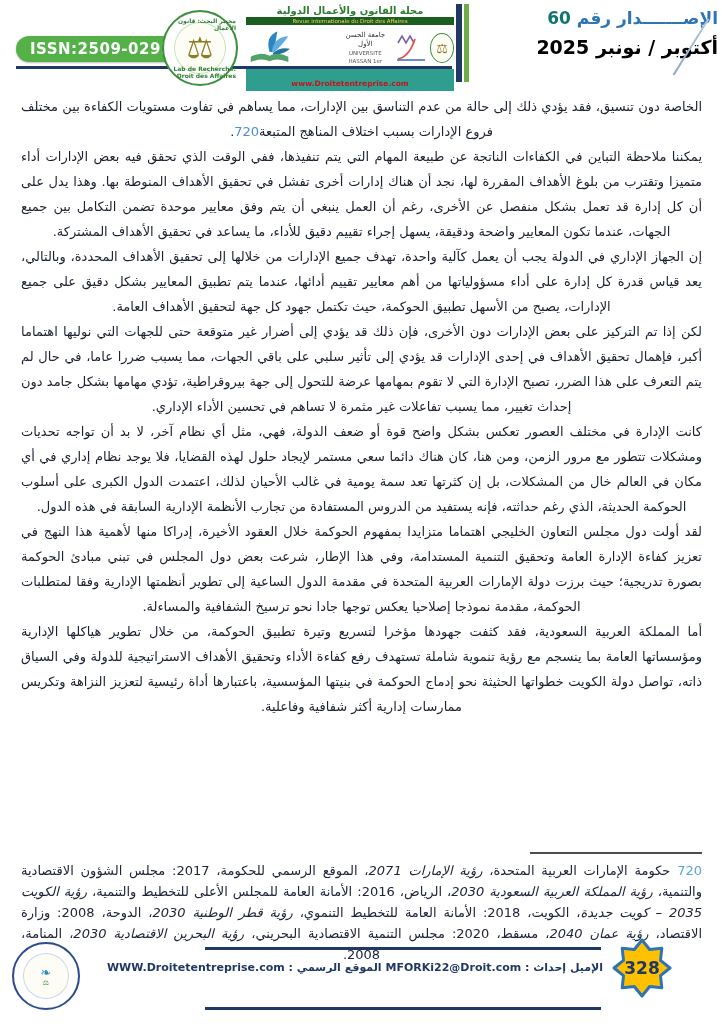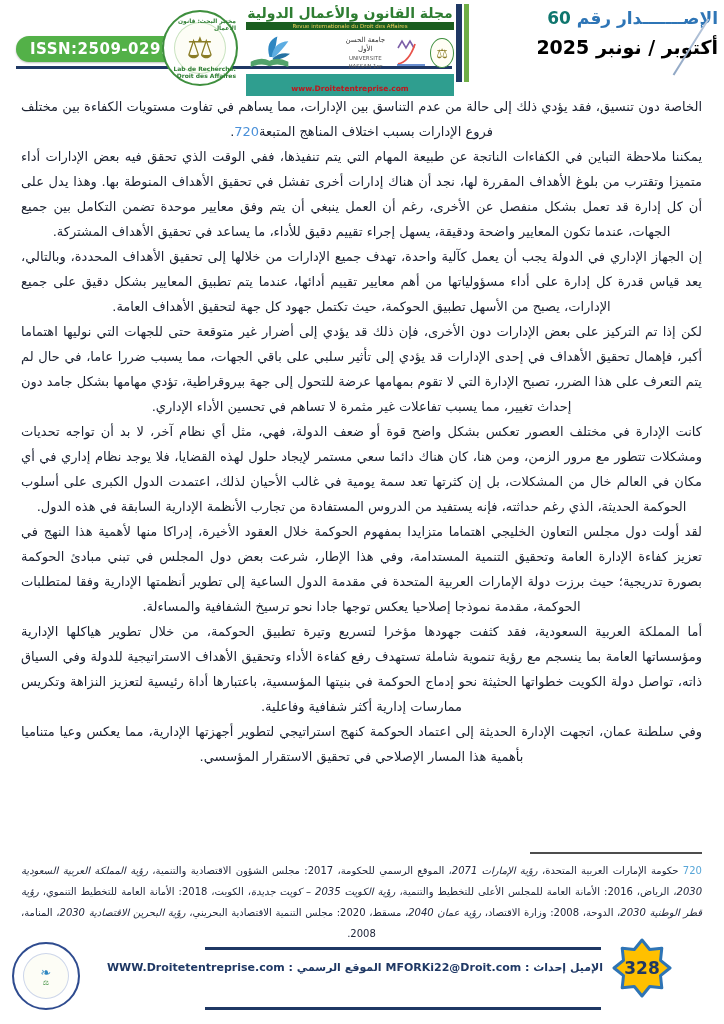--- a/index.html
+++ b/index.html
@@ -23,21 +23,21 @@
   }
   .seal {
     position:absolute; border-radius:50%; background:#fdfdf6;
     display:flex; align-items:center; justify-content:center; flex-direction:column;
   }
   .seal-lab { left:162px; top:10px; width:76px; height:76px; border:2px solid #3e8f3e; box-shadow:inset 0 0 0 10px #ffffff, inset 0 0 0 11px #c9e3c0; }
   .seal-lab .scales { font-size:30px; color:#8a7c26; line-height:1; }
   .seal-lab .ring-txt { position:absolute; top:5px; font-size:6px; color:#2e7d32; font-weight:bold; }
   .seal-lab .ring-txt.btm { top:auto; bottom:5px; color:#2e7d32; }
   .banner { position:absolute; left:246px; top:5px; width:208px; height:80px; }
-  .banner .title { color:#2e7d32; font-weight:bold; font-size:14px; text-align:center; white-space:nowrap; }
+  .banner .title { color:#2e7d32; font-weight:bold; font-size:10px; text-align:center; white-space:nowrap; }
   .banner .subband { margin-top:1px; background:#1b5e20; color:#f4d35e; font-size:5.5px; text-align:center; padding:1px 0; direction:ltr; }
   .banner .mid { display:flex; align-items:center; gap:3px; height:46px; }
   .banner .mini-seal { position:relative; width:30px; height:30px; border-radius:50%; border:1.5px solid #3e8f3e; background:#fffef5; display:flex; align-items:center; justify-content:center; }
   .banner .mini-seal span { font-size:13px; color:#8a7c26; }
   .banner .chart-box { width:34px; height:34px; display:flex; align-items:center; justify-content:center; }
   .banner .univ { font-size:5.5px; color:#555; text-align:center; line-height:1.4;margin-left:44px; }
   .banner .univ .u1 { color:#333; font-size:7px; }
   .banner .webband { background:#2f9e8f; padding:1.5px 0; text-align:center; margin-top:-2px; }
   .banner .webband span { color:#c0171d; font-size:7.5px; font-weight:bold; direction:ltr; display:inline-block; }
   .vbar { position:absolute; top:4px; height:78px; }
@@ -57,21 +57,21 @@
     overflow:hidden;
     color:#1b2130; font-size:13px; line-height:25px;
     text-align:justify; text-align-last:center; -moz-text-align-last:center;
   }
   .body-text p { margin:0; }
   .fn-ref-inline { color:#4a90d9; }
   
   .fn-sep { position:absolute; top:852px; right:22px; width:172px; height:2px; background:#4d4d4d; }
   .footnote {
     position:absolute; top:860px; right:22px; width:681px;
-    color:#20263a; font-size:10px; line-height:21px;
+    color:#20263a; font-size:13px; line-height:21px;
     text-align:justify; text-align-last:center; -moz-text-align-last:center;
   }
   .footnote .fn-num { color:#58a6d8; }
   .footnote .it { font-style:italic; }
   
   .footer-rule { position:absolute; left:205px; width:396px; height:3px; background:#1f3864; }
   .footer-rule.top { top:947px; }
   .footer-rule.bottom { top:1007px; }
   .footer-text {
     position:absolute; top:956px; left:95px; width:520px; text-align:center;
@@ -142,21 +142,20 @@
   <div class="slash"></div>
 
   <div class="body-text">
     <p><span>الخاصة دون تنسيق، فقد يؤدي ذلك إلى حالة من عدم التناسق بين الإدارات، مما يساهم في تفاوت مستويات الكفاءة بين مختلف فروع الإدارات بسبب اختلاف المناهج المتبعة</span><span class="fn-ref-inline">720</span><span>.</span></p>
     <p>يمكننا ملاحظة التباين في الكفاءات الناتجة عن طبيعة المهام التي يتم تنفيذها، ففي الوقت الذي تحقق فيه بعض الإدارات أداء متميزا وتقترب من بلوغ الأهداف المقررة لها، نجد أن هناك إدارات أخرى تفشل في تحقيق الأهداف المنوطة بها. وهذا يدل على أن كل إدارة قد تعمل بشكل منفصل عن الأخرى، رغم أن العمل ينبغي أن يتم وفق معايير موحدة تضمن التكامل بين جميع الجهات، عندما تكون المعايير واضحة ودقيقة، يسهل إجراء تقييم دقيق للأداء، ما يساعد في تحقيق الأهداف المشتركة.</p>
     <p>إن الجهاز الإداري في الدولة يجب أن يعمل كآلية واحدة، تهدف جميع الإدارات من خلالها إلى تحقيق الأهداف المحددة، وبالتالي، يعد قياس قدرة كل إدارة على أداء مسؤولياتها من أهم معايير تقييم أدائها، عندما يتم تطبيق المعايير بشكل دقيق على جميع الإدارات، يصبح من الأسهل تطبيق الحوكمة، حيث تكتمل جهود كل جهة لتحقيق الأهداف العامة.</p>
     <p>لكن إذا تم التركيز على بعض الإدارات دون الأخرى، فإن ذلك قد يؤدي إلى أضرار غير متوقعة حتى للجهات التي نوليها اهتماما أكبر، فإهمال تحقيق الأهداف في إحدى الإدارات قد يؤدي إلى تأثير سلبي على باقي الجهات، مما يسبب ضررا عاما، في حال لم يتم التعرف على هذا الضرر، تصبح الإدارة التي لا تقوم بمهامها عرضة للتحول إلى جهة بيروقراطية، تؤدي مهامها بشكل جامد دون إحداث تغيير، مما يسبب تفاعلات غير مثمرة لا تساهم في تحسين الأداء الإداري.</p>
     <p>كانت الإدارة في مختلف العصور تعكس بشكل واضح قوة أو ضعف الدولة، فهي، مثل أي نظام آخر، لا بد أن تواجه تحديات ومشكلات تتطور مع مرور الزمن، ومن هنا، كان هناك دائما سعي مستمر لإيجاد حلول لهذه القضايا، فلا يوجد نظام إداري في أي مكان في العالم خال من المشكلات، بل إن كثرتها تعد سمة يومية في غالب الأحيان لذلك، اعتمدت الدول الكبرى على أسلوب الحوكمة الحديثة، الذي رغم حداثته، فإنه يستفيد من الدروس المستفادة من تجارب الأنظمة الإدارية السابقة في هذه الدول.</p>
     <p>لقد أولت دول مجلس التعاون الخليجي اهتماما متزايدا بمفهوم الحوكمة خلال العقود الأخيرة، إدراكا منها لأهمية هذا النهج في تعزيز كفاءة الإدارة العامة وتحقيق التنمية المستدامة، وفي هذا الإطار، شرعت بعض دول المجلس في تبني مبادئ الحوكمة بصورة تدريجية؛ حيث برزت دولة الإمارات العربية المتحدة في مقدمة الدول الساعية إلى تطوير أنظمتها الإدارية وفقا لمتطلبات الحوكمة، مقدمة نموذجا إصلاحيا يعكس توجها جادا نحو ترسيخ الشفافية والمساءلة.</p>
     <p>أما المملكة العربية السعودية، فقد كثفت جهودها مؤخرا لتسريع وتيرة تطبيق الحوكمة، من خلال تطوير هياكلها الإدارية ومؤسساتها العامة بما ينسجم مع رؤية تنموية شاملة تستهدف رفع كفاءة الأداء وتحقيق الأهداف الاستراتيجية للدولة وفي السياق ذاته، تواصل دولة الكويت خطواتها الحثيثة نحو إدماج الحوكمة في بنيتها المؤسسية، باعتبارها أداة رئيسية لتعزيز النزاهة وتكريس ممارسات إدارية أكثر شفافية وفاعلية.</p>
-    <p>وفي سلطنة عمان، اتجهت الإدارة الحديثة إلى اعتماد الحوكمة كنهج استراتيجي لتطوير أجهزتها الإدارية، مما يعكس وعيا متناميا بأهمية هذا المسار الإصلاحي في تحقيق الاستقرار المؤسسي.</p>
   </div>
 
   <div class="fn-sep"></div>
   <div class="footnote">
     <span class="fn-num">720</span>
     <span>حكومة الإمارات العربية المتحدة، </span><span class="it">رؤية الإمارات 2071</span><span>، الموقع الرسمي للحكومة، 2017: مجلس الشؤون الاقتصادية والتنمية، </span><span class="it">رؤية المملكة العربية السعودية 2030</span><span>، الرياض، 2016: الأمانة العامة للمجلس الأعلى للتخطيط والتنمية، </span><span class="it">رؤية الكويت 2035 – كويت جديدة</span><span>، الكويت، 2018: الأمانة العامة للتخطيط التنموي، </span><span class="it">رؤية قطر الوطنية 2030</span><span>، الدوحة، 2008: وزارة الاقتصاد، </span><span class="it">رؤية عمان 2040</span><span>، مسقط، 2020: مجلس التنمية الاقتصادية البحريني، </span><span class="it">رؤية البحرين الاقتصادية 2030</span><span>، المنامة، 2008.</span>
   </div>
 
   <svg class="page-badge" viewBox="0 0 60 60">
     <polygon points="58,30 48.5,37.7 49.8,49.8 37.7,48.5 30,58 22.3,48.5 10.2,49.8 11.5,37.7 2,30 11.5,22.3 10.2,10.2 22.3,11.5 30,2 37.7,11.5 49.8,10.2 48.5,22.3" fill="#ffc000" stroke="#2e74b5" stroke-width="3" stroke-linejoin="round"></polygon>

